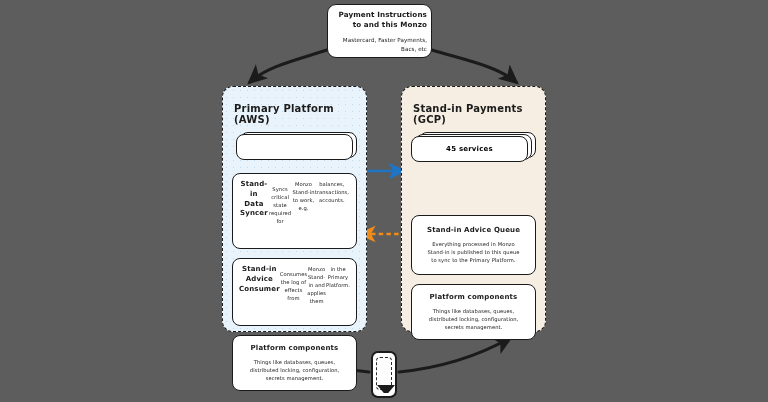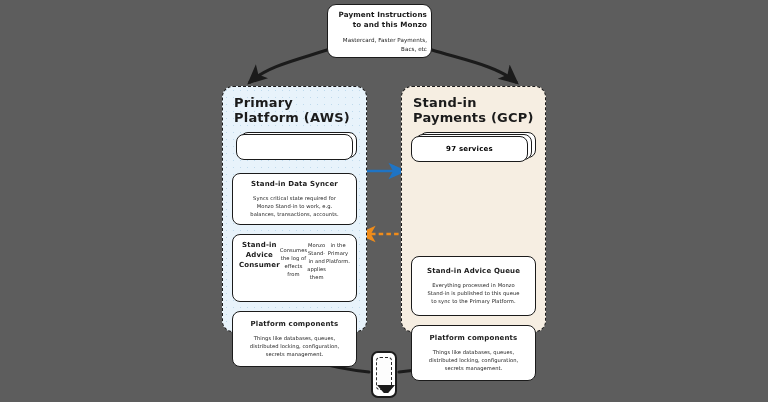--- a/index.html
+++ b/index.html
@@ -46,22 +46,22 @@
   }
   #panel-primary{
     left:222px;top:86px;width:145px;height:246px;
     background:#e8f3fb;
   }
   #panel-standin{
     left:401px;top:86px;width:145px;height:246px;
     background:#f6eee2;
   }
   .panel-title{
-    font-size:13px;font-weight:700;color:#1b1b1b;
-    letter-spacing:.2px;margin:0 0 7px 2px;
+    font-size:10px;font-weight:700;color:#1b1b1b;
+    letter-spacing:.2px;margin:8px 0 7px 2px;
   }
   
   #panel-primary::before,#panel-standin::before{
     content:"";position:absolute;inset:0;border-radius:11px;pointer-events:none;
   }
   #panel-primary::before{
     background-image:radial-gradient(#b9d6ea 0.6px, transparent 0.7px);
     background-size:7px 7px;opacity:.85;
   }
   #panel-standin::before{
@@ -90,25 +90,25 @@
   .stack .sheet{
     position:absolute;background:#ffffff;border:1.5px solid #1b1b1b;
     border-radius:8px;box-sizing:border-box;
   }
   .stack .s3{left:8px;top:0;right:0;height:26px;}
   .stack .s2{left:4px;top:2px;right:4px;height:26px;}
   .stack .s1{left:0;top:4px;right:8px;height:26px;
     display:flex;align-items:center;justify-content:center;}
   .stack-label{font-size:7px;font-weight:600;letter-spacing:.2px;}
 
-  .card-syncer{height:52px;display:flex;flex-direction:column;justify-content:center;}
+  .card-syncer{height:76px;display:flex;flex-direction:row;justify-content:center;}
   .card-consumer{height:68px;display:flex;flex-direction:row;justify-content:center;}
   .card-components{height:56px;display:flex;flex-direction:column;justify-content:center;}
   .card-queue{height:60px;display:flex;flex-direction:column;justify-content:center;
-    margin-top:94px;}
+    margin-top:53px;}
   .card-components-r{height:56px;display:flex;flex-direction:column;justify-content:center;}
 
   
   #phone{
     position:absolute;left:371px;top:351px;width:26px;height:47px;
     background:#ffffff;border:2px solid #1b1b1b;border-radius:7px;
     box-sizing:border-box;
   }
   #phone .screen{
     position:absolute;left:3px;top:4px;right:3px;height:31px;
@@ -188,21 +188,21 @@
     </div>
   </div>
 
   <div class="panel" id="panel-standin">
     <div class="panel-title">Stand-in Payments (GCP)</div>
 
     <div class="stack">
       <div class="sheet s3"></div>
       <div class="sheet s2"></div>
       <div class="sheet s1">
-        <span class="stack-label">97 services</span>
+        <span class="stack-label">45 services</span>
       </div>
     </div>
 
     <div class="card card-queue">
       <div class="card-title">Stand-in Advice Queue</div>
       <div class="card-desc">Everything processed in Monzo</div>
       <div class="card-desc" style="margin-top:0">Stand-in is published to this queue</div>
       <div class="card-desc" style="margin-top:0">to sync to the Primary Platform.</div>
     </div>
 

